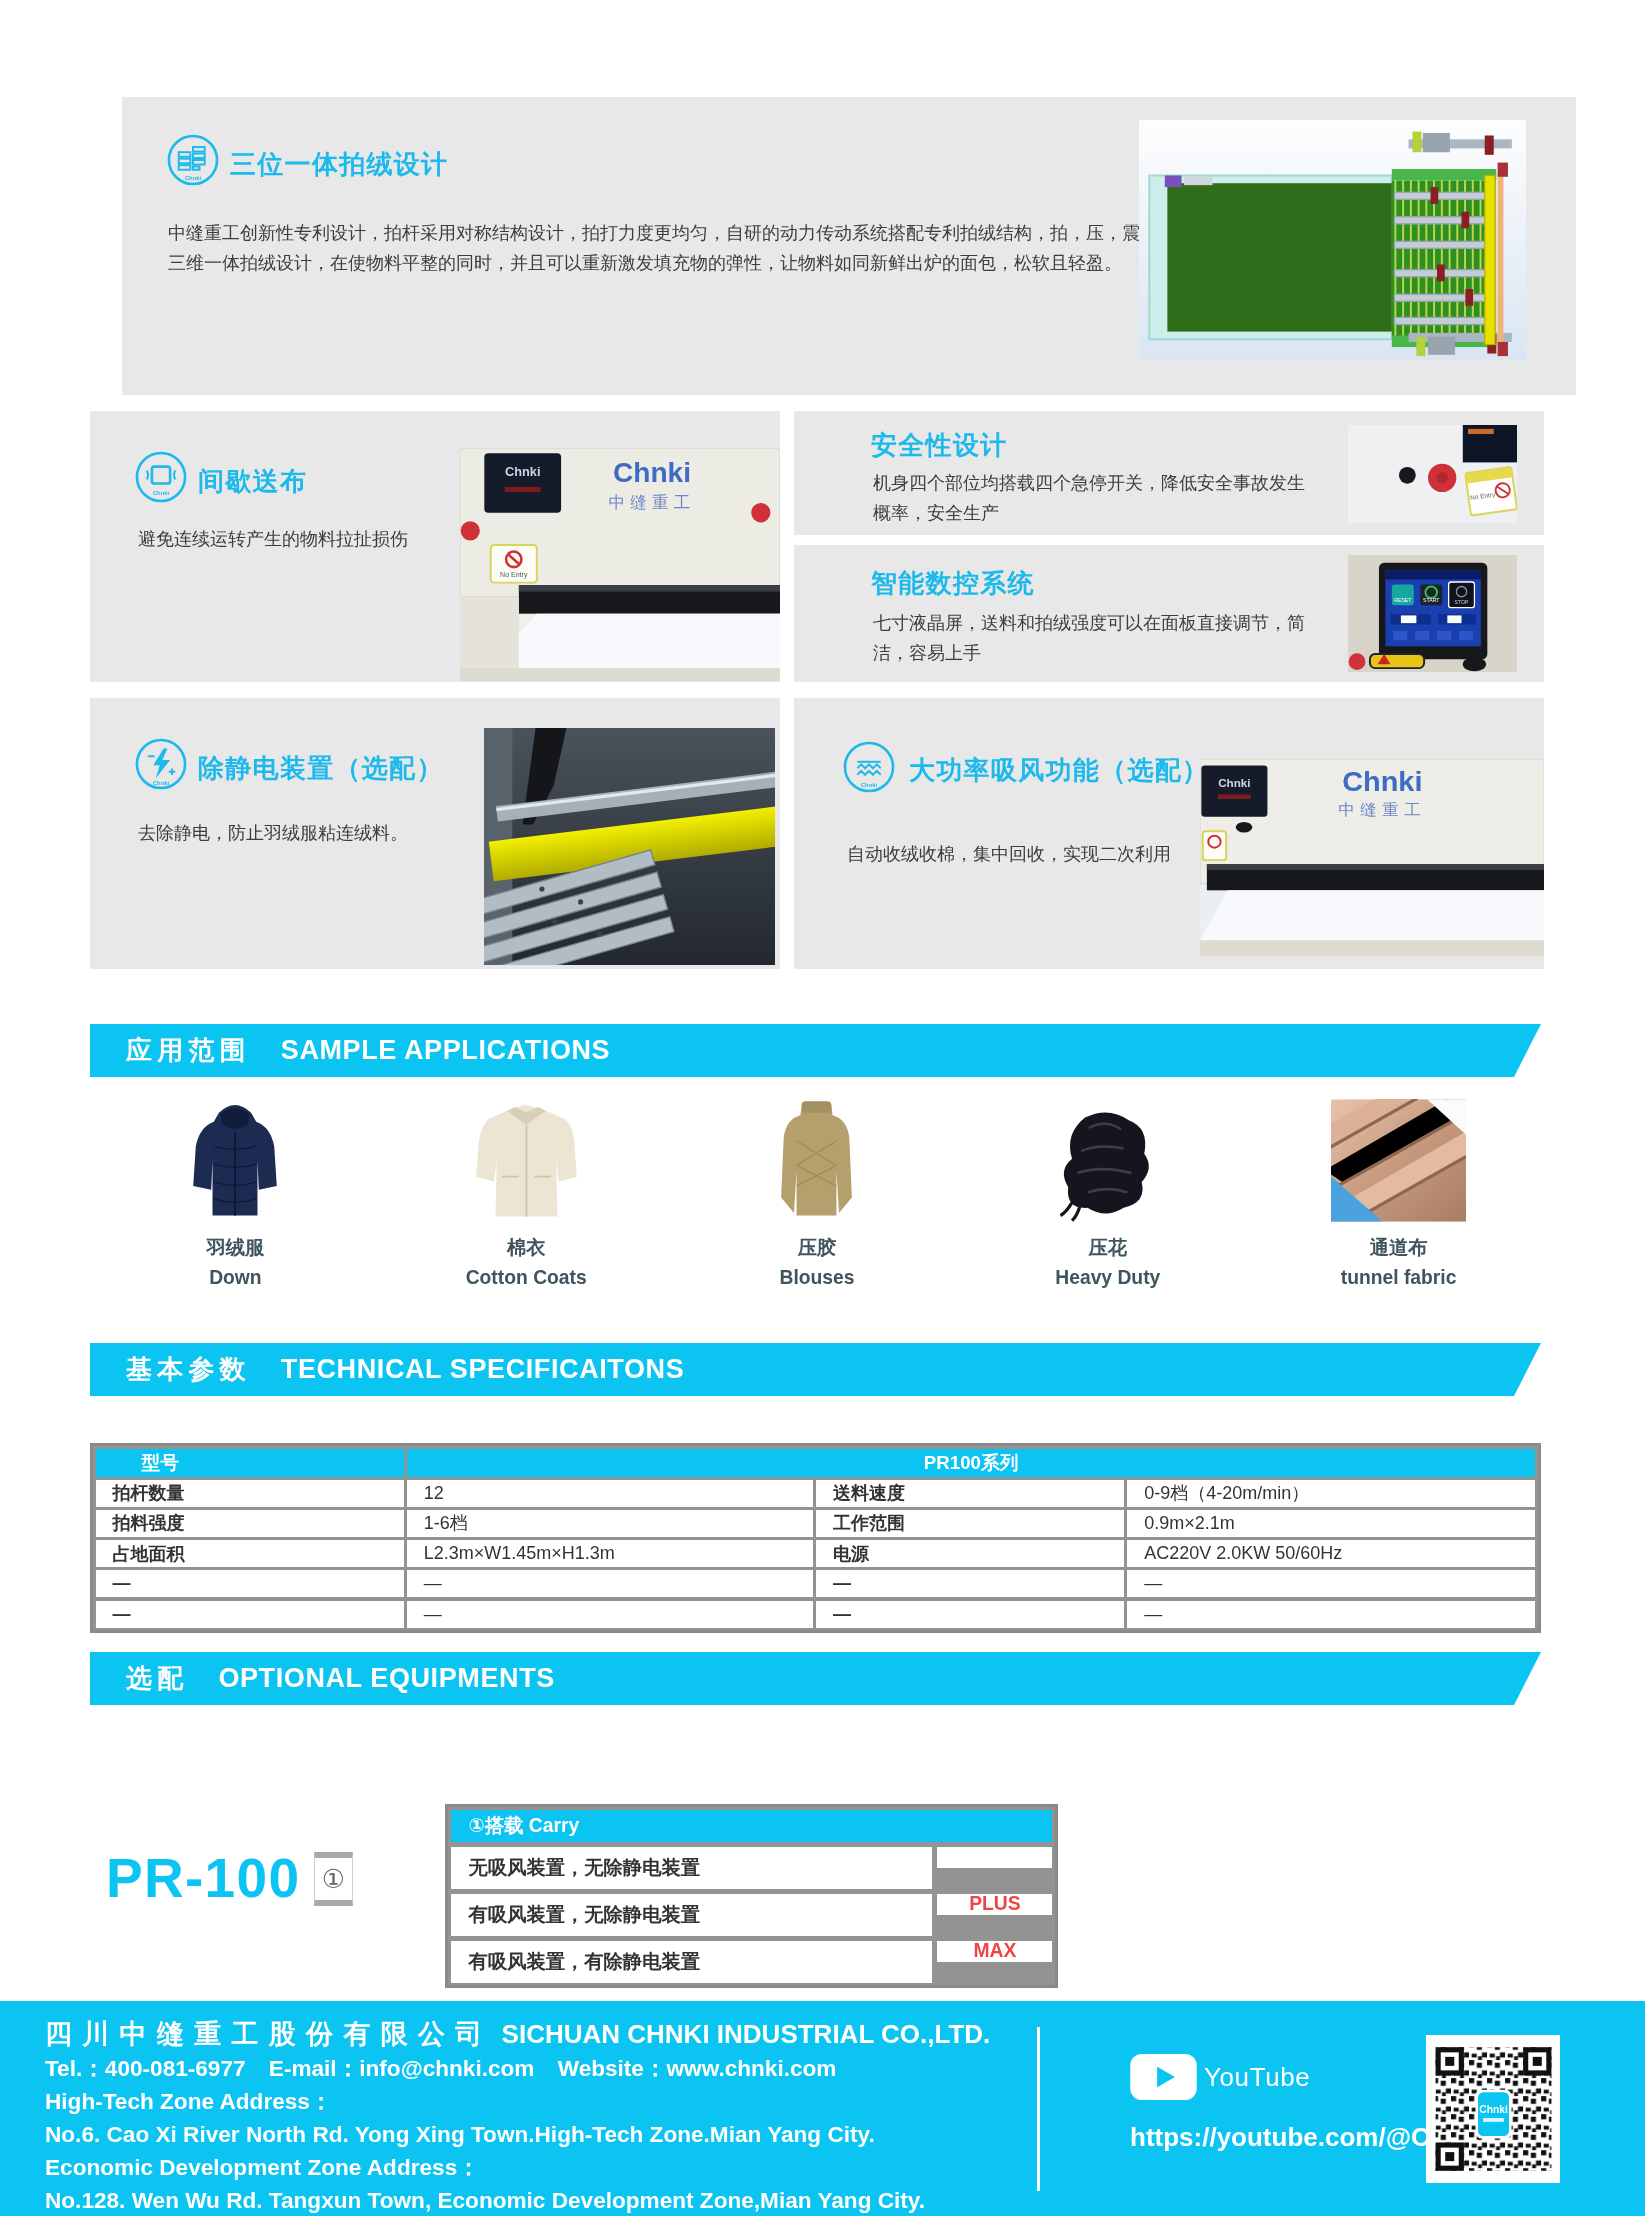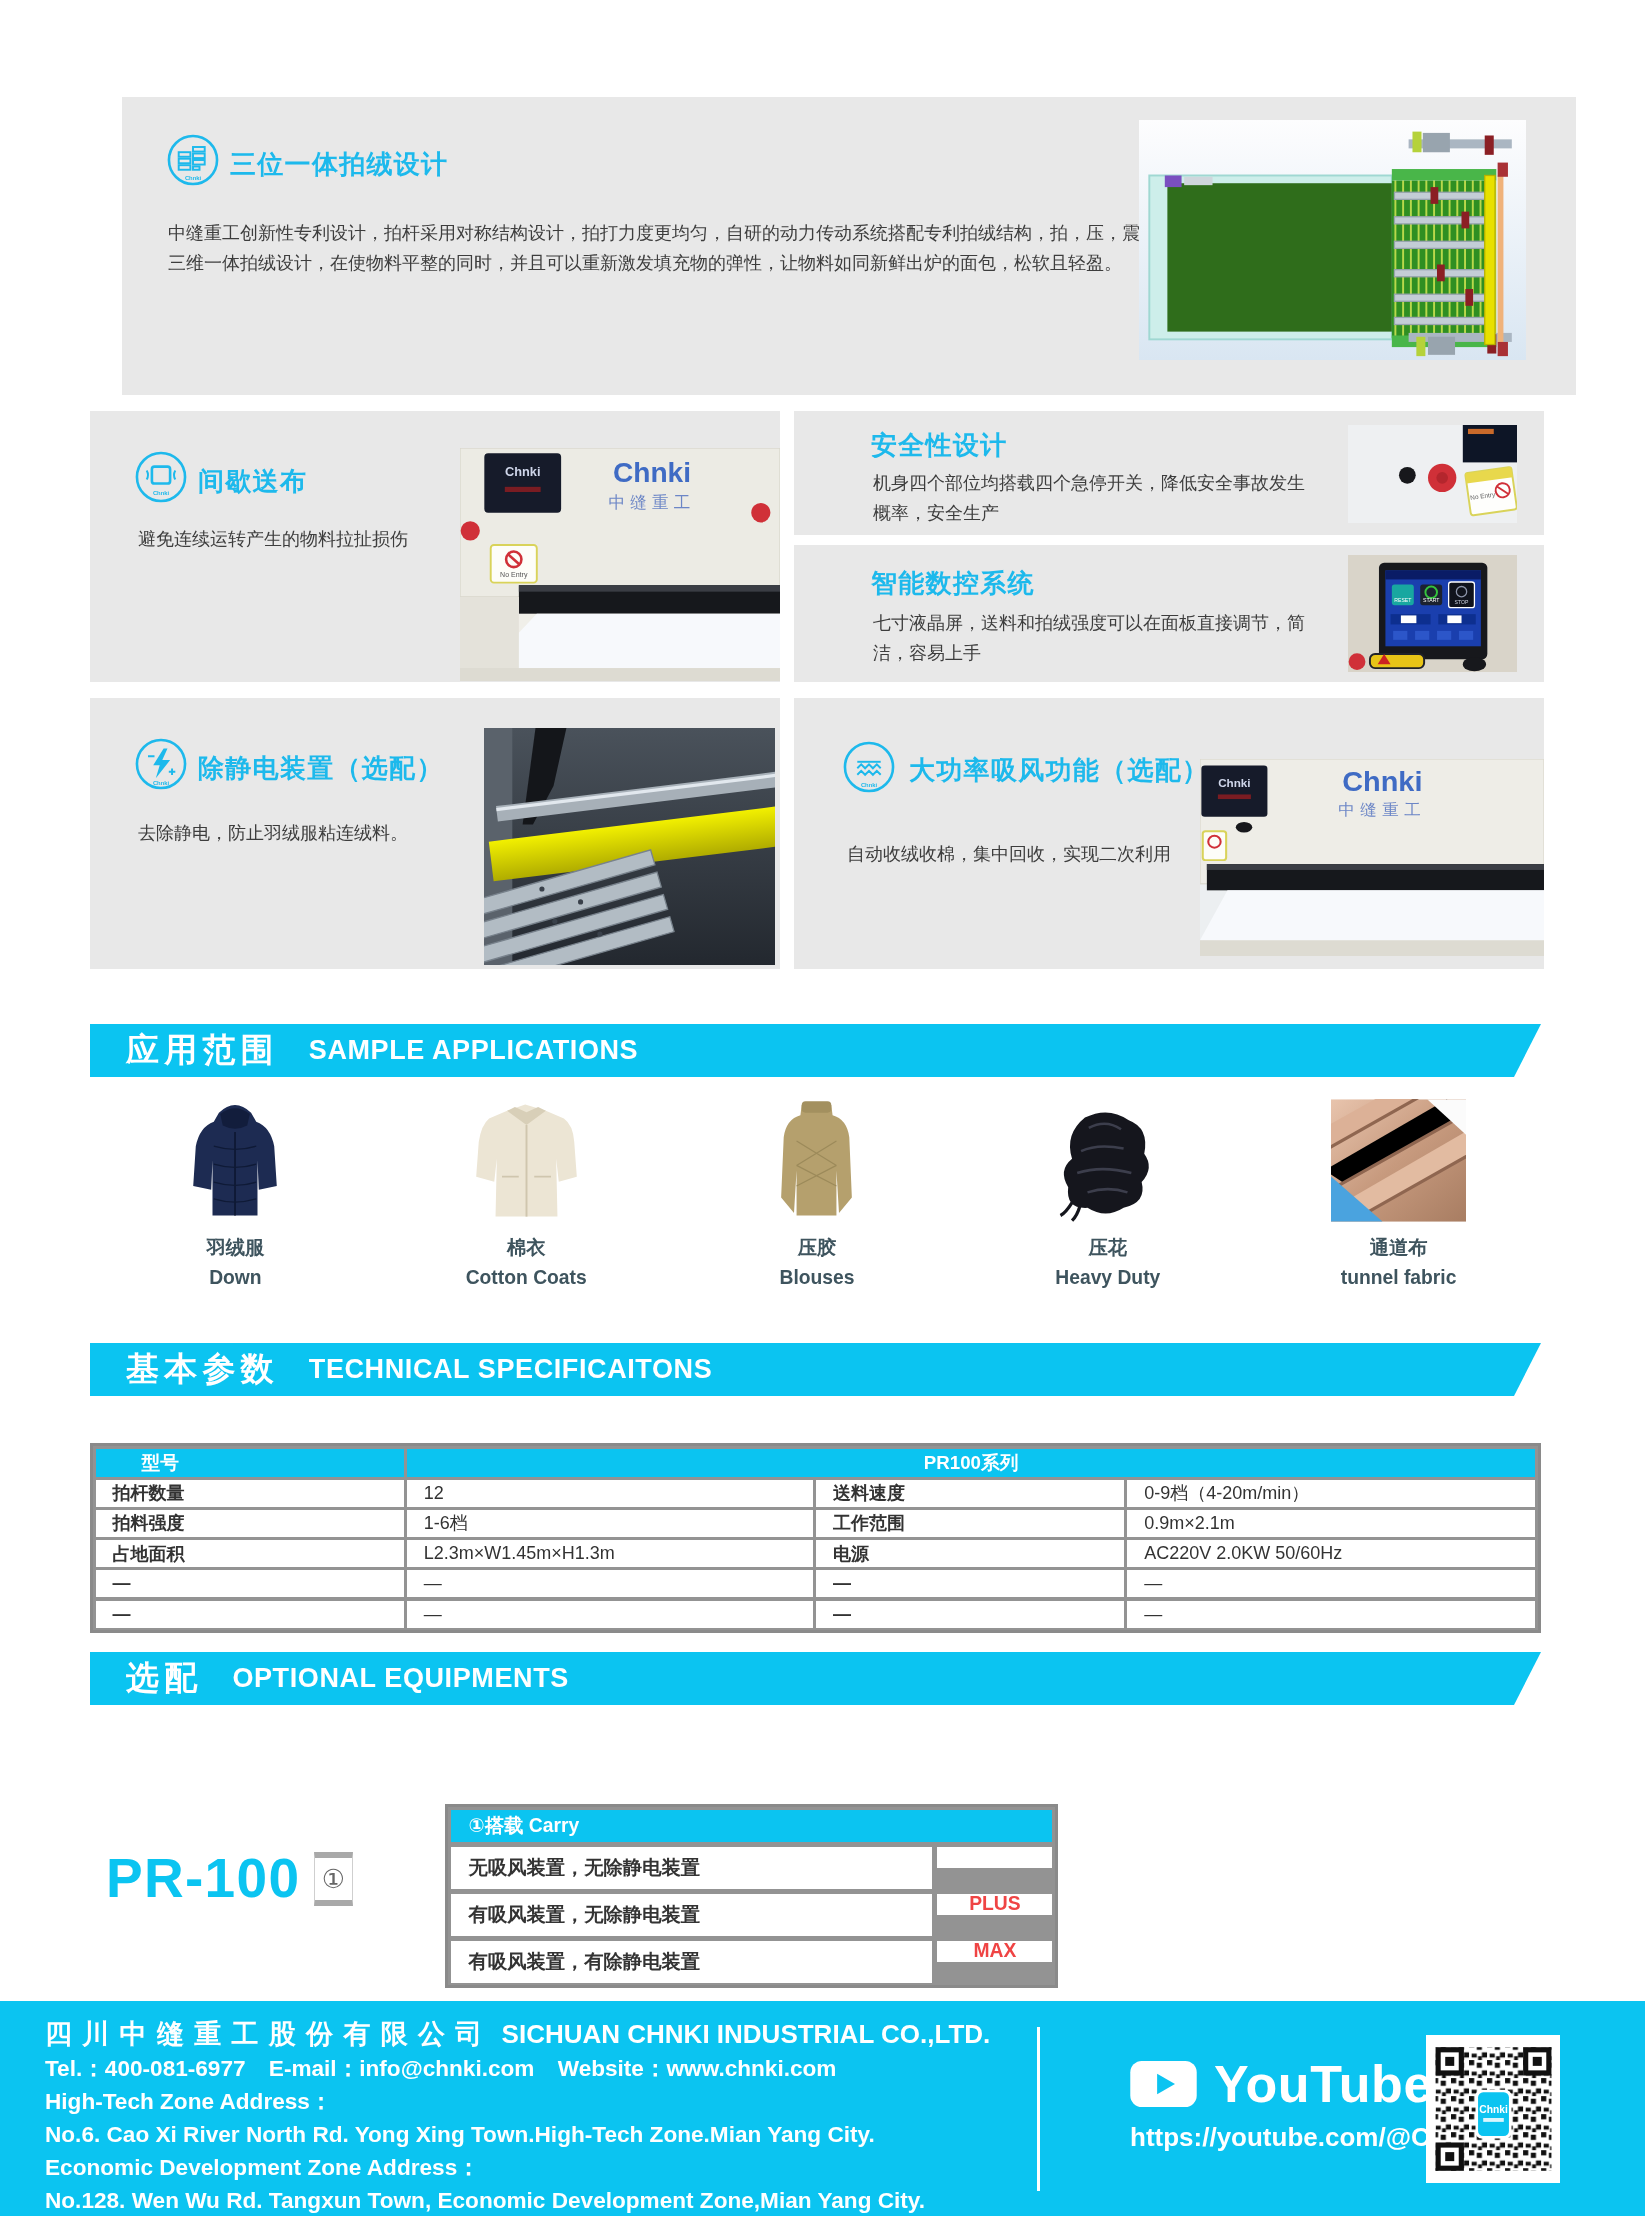--- a/index.html
+++ b/index.html
@@ -9,21 +9,21 @@
   
   .featicon{position:absolute;width:52px;height:52px;}
   .feattitle{position:absolute;font-size:26px;font-weight:800;color:#1db9ec;letter-spacing:1.3px;white-space:nowrap;}
   .featbody{position:absolute;font-size:18px;line-height:30px;font-weight:500;color:#3d3d3d;}
   .photo{position:absolute;overflow:hidden;}
   .photo svg{display:block;width:100%;height:100%;}
   
   .banner{position:absolute;left:90px;width:1451px;height:53px;background:#0bc4f1;
           clip-path:polygon(0 0,100% 0,calc(100% - 27px) 100%,0 100%);
           display:flex;align-items:center;padding-left:36px;box-sizing:border-box;color:#fff;}
-  .banner .zh{font-size:33px;font-weight:800;letter-spacing:5.2px;white-space:nowrap;}
+  .banner .zh{font-size:26px;font-weight:800;letter-spacing:5.2px;white-space:nowrap;}
   .banner .en{font-size:27px;font-weight:700;margin-left:30px;letter-spacing:0.6px;white-space:nowrap;}
   
   .apps{position:absolute;left:90px;top:1093px;width:1454px;display:flex;}
   .app-item{width:291px;display:flex;flex-direction:column;align-items:center;}
   .app-img{height:129px;display:flex;align-items:flex-end;justify-content:center;}
   .app-zh{margin-top:11.6px;font-size:19.3px;font-weight:700;color:#3e545e;}
   .app-en{margin-top:6.4px;font-size:19.3px;font-weight:700;color:#3e545e;}
   
   .spec-table{position:absolute;left:90px;top:1443px;width:1451px;background:#939393;
               border:3.9px solid #8a8a8a;box-sizing:border-box;padding:2.6px;
@@ -53,21 +53,21 @@
   .carry-table .cval{background:#fff;height:21px;display:flex;align-items:center;justify-content:center;
                      font-size:19.3px;font-weight:600;color:#ef4444;}
   
   .footer{position:absolute;left:0;top:2001px;width:1645px;height:215px;background:#0bc4f1;color:#fff;}
   .footer .lines{position:absolute;left:45px;top:17px;font-size:22.6px;font-weight:700;line-height:33px;}
   .footer .company-zh{font-size:27px;font-weight:800;letter-spacing:10.3px;}
   .footer .company-en{font-size:26px;font-weight:800;letter-spacing:0;margin-left:9px;}
   .footer .seg{margin-right:17px;}
   .fdivider{position:absolute;left:1037px;top:26px;width:2.6px;height:164px;background:#ffffff;}
   .yt{position:absolute;left:1130px;top:53px;display:flex;align-items:center;}
-  .yt-word{font-size:52px;font-weight:700;margin-left:17px;letter-spacing:0.6px;}
+  .yt-word{font-size:26px;font-weight:400;margin-left:7px;letter-spacing:0.6px;}
   .yt-url{position:absolute;left:1130px;top:121px;font-size:26px;font-weight:700;}
   .qr{position:absolute;left:1426px;top:34px;width:134px;height:148px;background:#ffffff;
       display:flex;align-items:center;justify-content:center;}
 </style>
 </head>
 <body>
 
 <div class="page">
 
   <div class="gblock" style="left:90px;top:97px;width:1454px;height:298px;margin-left:32px;">

